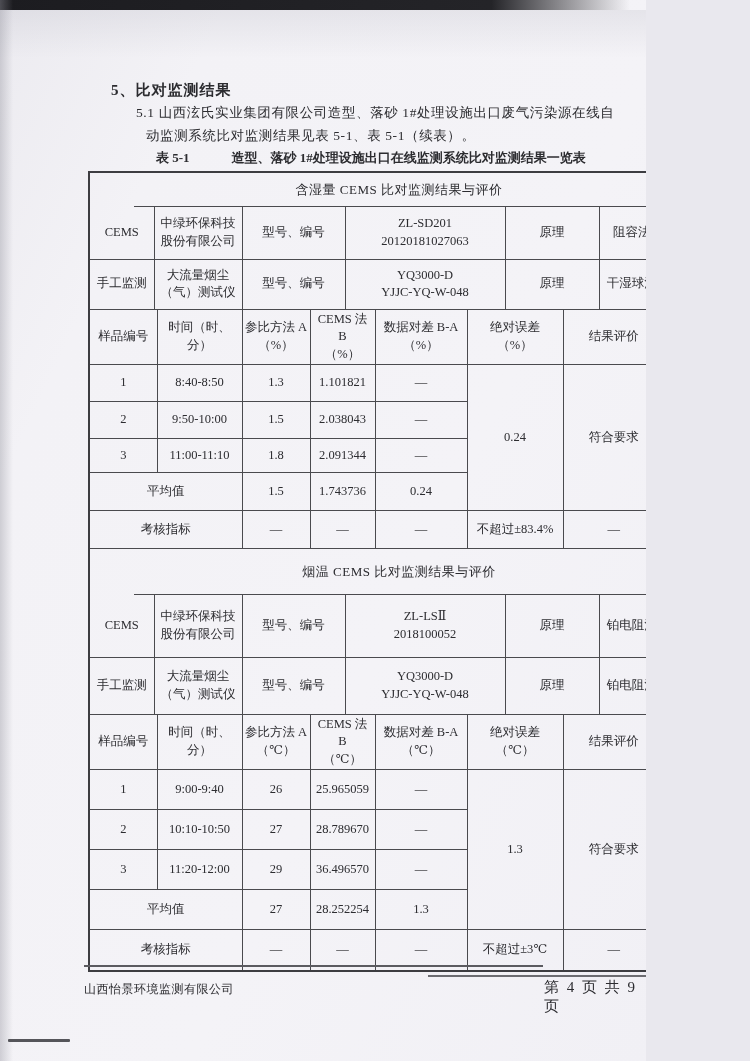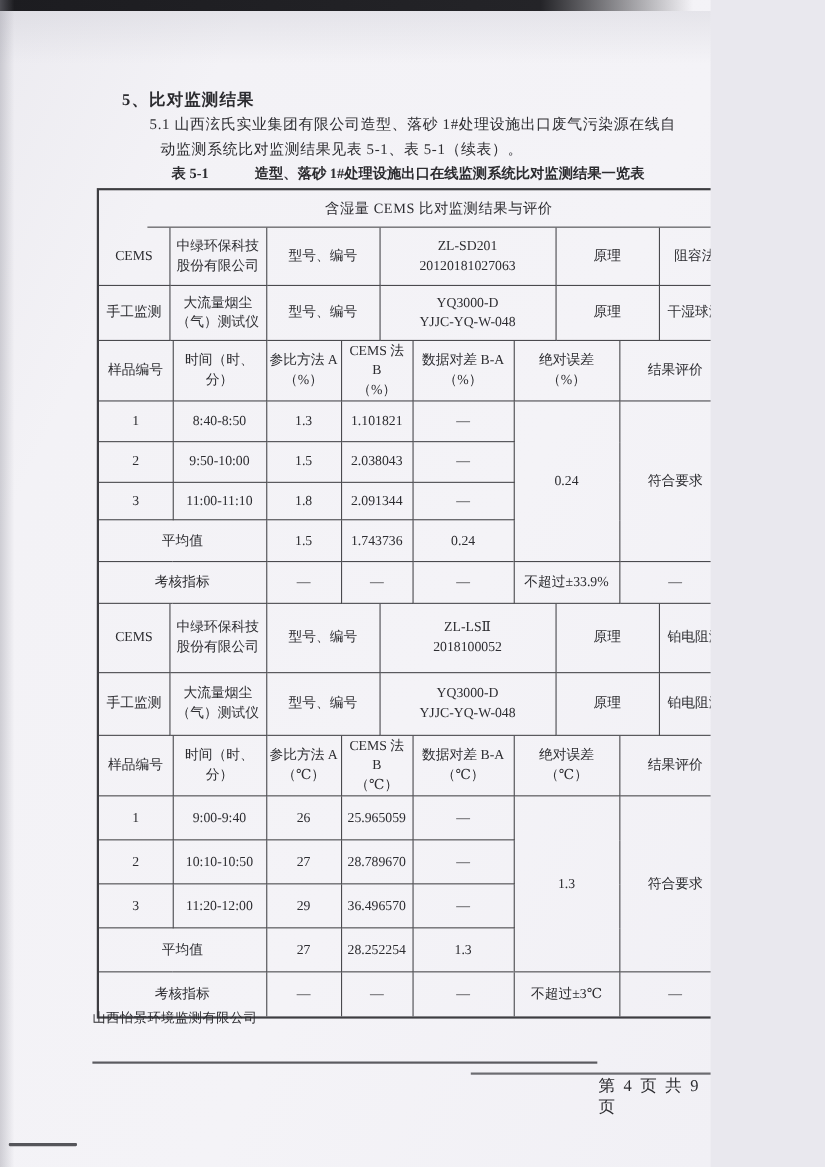--- a/index.html
+++ b/index.html
@@ -51,21 +51,21 @@
   .pre{white-space:pre-line;}
   .nr{border-right:none;}
   .nb{border-bottom:none;}
   .h34{height:34px}.h37{height:37px}.h38{height:38px}.h40{height:40px}
   .h47{height:47px}.h48{height:48px}.h50{height:50px}.h52{height:52px}
   .h57{height:57px}.h62{height:62px}
 
   
   .footer-rule1{position:absolute;left:84px;top:965px;width:459px;height:2px;background:#5b5b60;}
   .footer-rule2{position:absolute;left:428px;top:975px;width:270px;height:2px;background:#6c6c71;}
-  .footer-company{position:absolute;left:84px;top:917px;font-size:12px;letter-spacing:.5px;}
+  .footer-company{position:absolute;left:84px;top:981px;font-size:12px;letter-spacing:.5px;}
   .footer-page{position:absolute;left:544px;top:978px;font-size:15px;letter-spacing:2px;}
 </style>
 </head>
 <body>
 
 <div class="page">
 
   <div class="top-scan-edge"></div>
   <div class="top-shade"></div>
   <div class="left-scan-edge"></div>
@@ -171,26 +171,27 @@
         <td colspan="2">平均值</td>
         <td>1.5</td>
         <td>1.743736</td>
         <td>0.24</td>
       </tr>
       <tr class="h38">
         <td colspan="2">考核指标</td>
         <td>—</td>
         <td>—</td>
         <td>—</td>
-        <td>不超过±33.9%</td>
+        <td>不超过±83.4%</td>
         <td class="nr">—</td>
       </tr>
     </tbody>
       </table>
 
+    <div class="sec-title st2">烟温 CEMS 比对监测结果与评价</div>
 
     <table>
       <colgroup>
           <col style="width:64px">
           <col style="width:88px">
           <col style="width:103px">
           <col style="width:160px">
           <col style="width:94px">
           <col style="width:65px">
         </colgroup>

